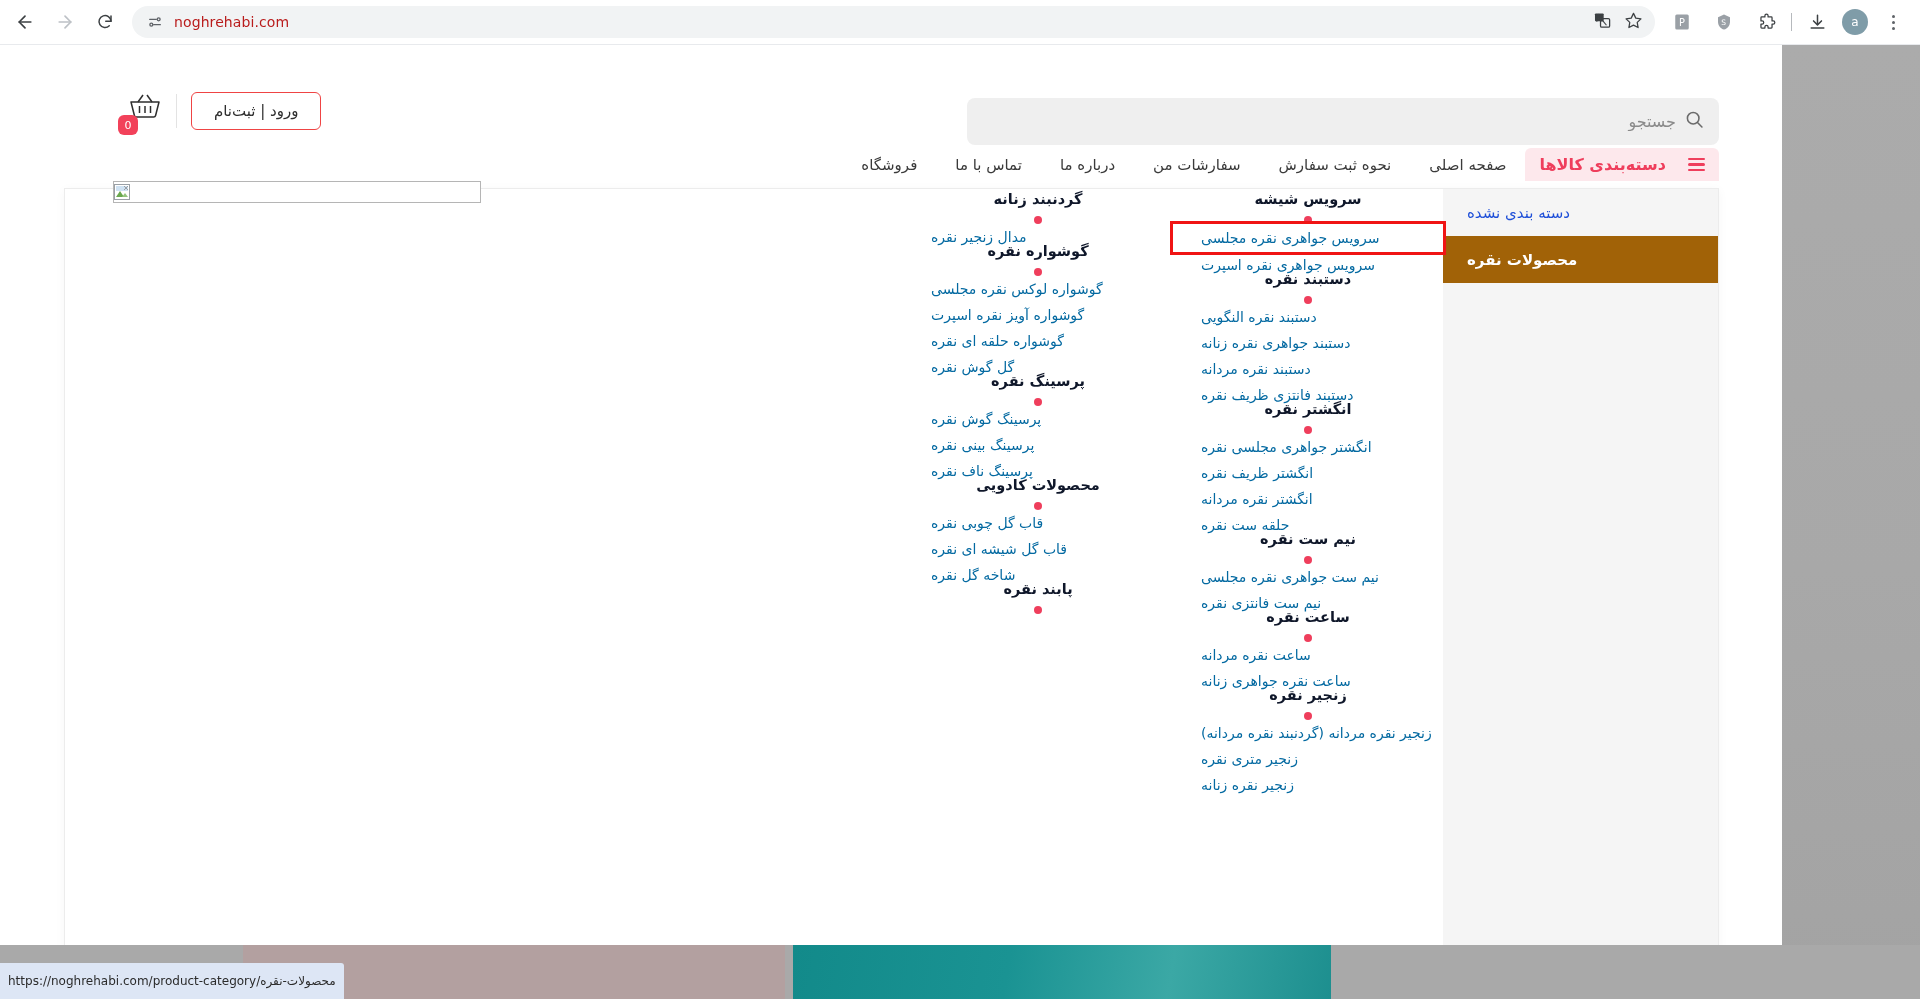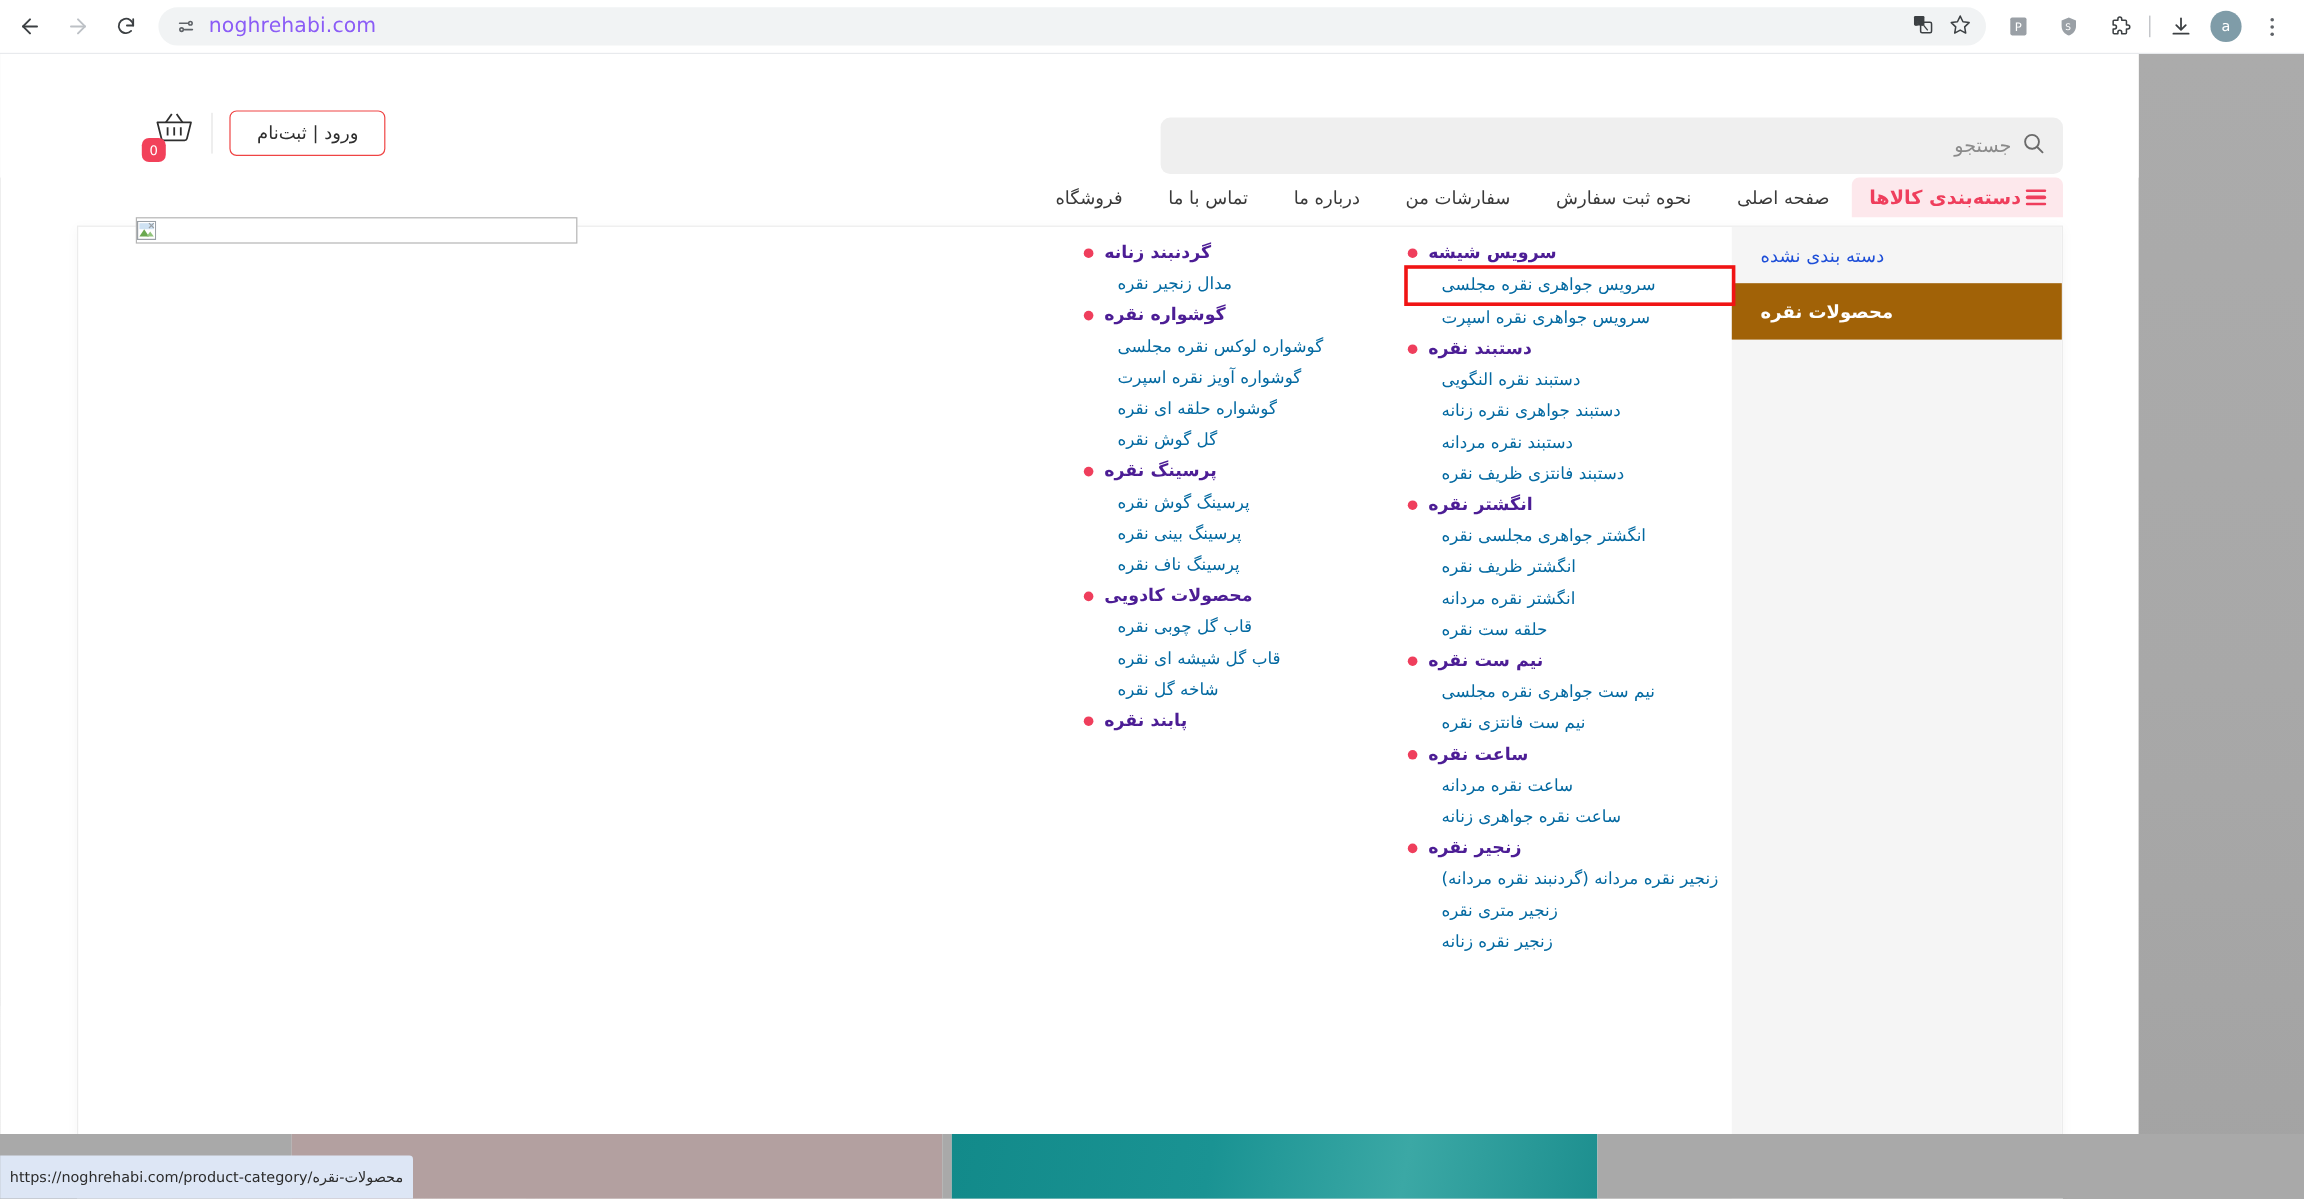--- a/index.html
+++ b/index.html
@@ -30,21 +30,21 @@
     background: #f1f3f4; border-radius: 16px;
     display: flex; align-items: center; padding: 0 8px 0 12px;
     position: relative;
   }
   .omnibox-site-icon {
     width: 22px; height: 22px; border-radius: 50%;
     display: flex; align-items: center; justify-content: center;
     margin-right: 8px; flex: none;
   }
   .omnibox-url {
-    font-size: 17px; color: #8b5cf6; letter-spacing: .1px;
+    font-size: 14px; color: #b91c1c; letter-spacing: .1px;
     font-family: "DejaVu Sans", "Liberation Sans", sans-serif;
     white-space: nowrap; overflow: hidden;
   }
   .omnibox-right { margin-left: auto; display: flex; align-items: center; gap: 12px; padding-right: 4px;}
   .chrome-right { display: flex; align-items: center; gap: 8px; padding-right: 10px; }
   .chrome-sep { width: 1px; height: 18px; background: #b6b9bd; }
   .profile-chip {
     width: 26px; height: 26px; border-radius: 50%;
     background: #7f9ca8; color: #fff; font-size: 12px;
     display: flex; align-items: center; justify-content: center;
@@ -128,21 +128,21 @@
     display: flex; flex-direction: row-reverse; align-items: center;
     justify-content: flex-start; direction: rtl; padding-right: 0;
   }
   #nav-inner {
     position: absolute; right: 63px; top: 0;
     display: flex; flex-direction: row; align-items: center; gap: 0;
     direction: rtl;
   }
   #categories-btn {
     background: #fde8ec; color: #ef3e5c;
-    display: flex; align-items: center; gap: 4px;
+    display: flex; align-items: center; gap: 22px;
     padding: 7px 14px; border-radius: 6px 6px 0 0;
     font-size: 16px; font-weight: bold; cursor: pointer; white-space: nowrap;
   }
   .hamburger { display: flex; flex-direction: column; gap: 3px; }
   .hamburger i { display: block; width: 17px; height: 2.5px; background: #ef3e5c; border-radius: 2px; }
   .nav-link {
     font-size: 15px; color: #3a3a3a; padding: 7px 19px;
     white-space: nowrap; cursor: pointer;
   }
 
@@ -162,23 +162,24 @@
   .mega-side-item.active { background: #a16207; color: #fff; font-weight: bold; }
 
   #mega-columns {
     flex: 1; display: flex; flex-direction: row; padding-top: 9px;
   }
   .mega-col { width: 270px; flex: none; padding-top: 0; }
   .mega-col.col-1 { margin-right: 0; }
   .mega-col.col-2 { margin-right: 0; }
   .mega-head {
     display: flex; align-items: center; justify-content: flex-end;
-    gap: 9px; font-size: 14.5px; color: #4c1d95; font-weight: bold;
+    gap: 9px; font-size: 14.5px; color: #0f172a; font-weight: bold;
     height: 26px; padding-left: 0; padding-right: 0; cursor: pointer;
     white-space: nowrap;
+    flex-direction: column;
   }
   .mega-head .dot { width: 8px; height: 8px; border-radius: 50%; background: #ef3e5c; flex: none; }
   .mega-sub {
     font-size: 14px; color: #0369a1; height: 26px;
     display: flex; align-items: center; justify-content: flex-end;
     cursor: pointer; white-space: nowrap; padding-left: 28px;
   }
   .mega-sub.highlighted {
     outline: 3px solid #f01414; outline-offset: 0;
     height: 28px; padding-right: 8px; padding-left: 28px;

